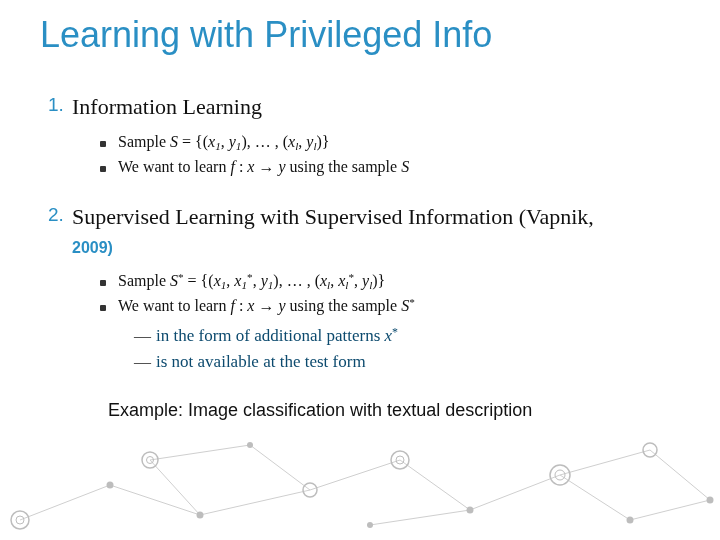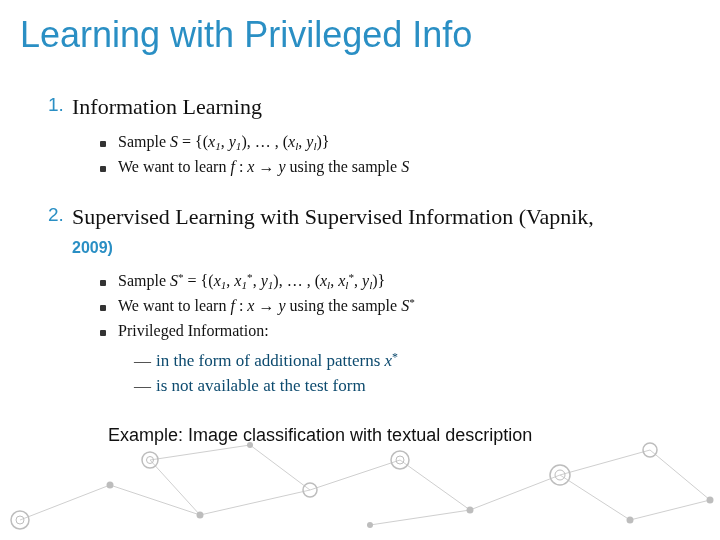--- a/index.html
+++ b/index.html
@@ -16,20 +16,21 @@
     width: 720px;
     height: 540px;
     position: relative;
     box-sizing: border-box;
   }
   .title {
     color: #2a8fc4;
     font-size: 36px;
     font-weight: 400;
     padding: 14px 0 6px 20px;
+    margin-left: 20px;
   }
   .content {
     padding: 14px 30px 0 48px;
   }
   .num-item {
     display: flex;
     font-family: "Times New Roman", Times, serif;
     font-size: 22px;
     color: #111;
     margin-top: 16px;
@@ -135,21 +136,20 @@
     <div class="num-item" style="margin-top:22px;">
       <div class="num">2.</div>
       <div class="num-label">
         <span>Supervised Learning with Supervised Information (Vapnik,</span><br>
         <span class="yearspan">2009)</span>
       </div>
     </div>
     <ul class="bul">
       <li>Sample <span class="mi">S</span><span class="sup">*</span> = {(<span class="mi">x</span><span class="sub">1</span>, <span class="mi">x</span><span class="sub">1</span><span class="sup">*</span>, <span class="mi">y</span><span class="sub">1</span>), … , (<span class="mi">x</span><span class="sub">l</span>, <span class="mi">x</span><span class="sub">l</span><span class="sup">*</span>, <span class="mi">y</span><span class="sub">l</span>)}</li>
       <li>We want to learn <span class="mi">f</span> : <span class="mi">x</span> → <span class="mi">y</span> using the sample <span class="mi">S</span><span class="sup">*</span></li>
-      <li>Privileged Information:</li>
     </ul>
     <ul class="dash">
       <li>in the form of additional patterns <span class="mi">x</span><span class="sup">*</span></li>
       <li>is not available at the test form</li>
     </ul>
 
     <div class="example">Example: Image classification with textual description</div>
   </div>
 
   <div class="deco">

